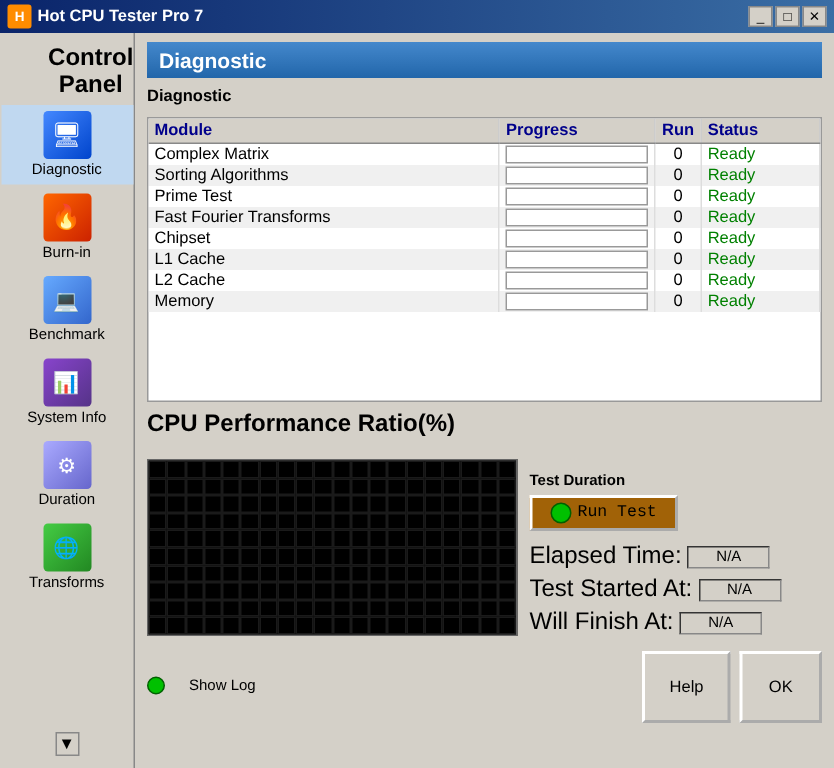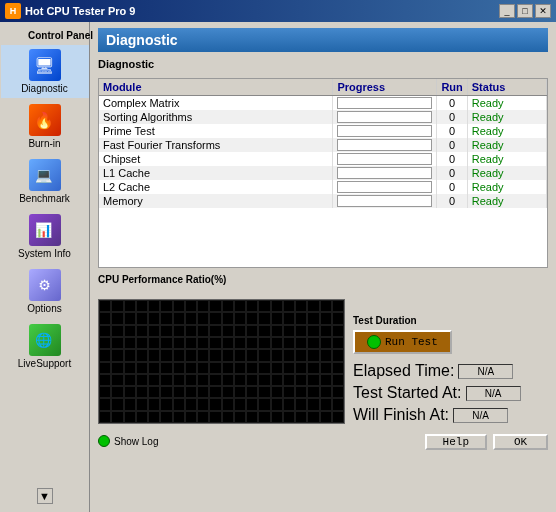--- a/index.html
+++ b/index.html
@@ -26,21 +26,21 @@
     .main-container { display: flex; height: calc(512px - 22px); background: #d4d0c8; }
 
     
     .sidebar { width: 90px; background: #d4d0c8; border-right: 1px solid #888; padding: 4px 0; display: flex; flex-direction: column; align-items: center; gap: 2px; }
     .sidebar-label { font-size: 10px; color: #000; margin-top: 2px; text-align: center; }
     .sidebar-item { display: flex; flex-direction: column; align-items: center; padding: 4px 5px; cursor: pointer; width: 88px; }
     .sidebar-item.active { background: #c0d8f0; }
     .sidebar-icon { width: 32px; height: 32px; display: flex; align-items: center; justify-content: center; }
 
     
-    .control-panel-label { font-size: 10px; font-weight: bold; padding: 4px 5px 2px; text-align: center; width: 100%; color: #000; margin-left: 32px; }
+    .control-panel-label { font-size: 16px; font-weight: bold; padding: 4px 5px 2px; text-align: center; width: 100%; color: #000; margin-left: 32px; }
 
     
     .sidebar-bottom { margin-top: auto; display: flex; align-items: center; padding: 4px; }
     .dropdown-arrow { width: 16px; height: 16px; background: #d4d0c8; border: 1px solid #888; display: flex; align-items: center; justify-content: center; cursor: pointer; }
 
     
     .content-area { flex: 1; padding: 6px 8px; display: flex; flex-direction: column; gap: 6px; }
 
     
     .table-container { flex: 1; overflow-y: auto; border: 1px solid #999; background: #fff; }
@@ -61,63 +61,63 @@
     
     .table-container::-webkit-scrollbar { width: 14px; }
     .table-container::-webkit-scrollbar-track { background: #d4d0c8; }
     .table-container::-webkit-scrollbar-thumb { background: #a8a8a8; border: 1px solid #888; }
 
     
     .bottom-section { display: flex; gap: 8px; height: 150px; }
 
     
     .cpu-chart-section { flex: 1; display: flex; flex-direction: column; }
-    .cpu-chart-title { font-size: 10px; font-weight: bold; color: #000; margin-bottom: 14px; }
+    .cpu-chart-title { font-size: 16px; font-weight: bold; color: #000; margin-bottom: 14px; }
     .cpu-chart { flex: 1; background: #000; border: 1px solid #666; position: relative; overflow: hidden; }
     .chart-grid { width: 100%; height: 100%; display: grid; grid-template-columns: repeat(20, 1fr); grid-template-rows: repeat(10, 1fr); }
     .chart-cell { border: 0.5px solid #1a1a1a; }
 
     
     .test-duration-section { width: 195px; display: flex; flex-direction: column; gap: 4px; justify-content: flex-end; }
     .test-duration-title { font-size: 10px; font-weight: bold; color: #000; }
     .run-test-btn { background: #a16207; border: 2px outset #fff; padding: 3px 12px; cursor: pointer; display: flex; align-items: center; gap: 4px; font-size: 11px; align-self: flex-start; margin-bottom: 4px; font-family: Liberation Mono, monospace; }
     .run-btn-icon { width: 14px; height: 14px; background: #00c000; border-radius: 50%; border: 1px solid #006000; }
     .info-row { display: flex; align-items: center; gap: 4px; }
     .info-label { font-size: 16px; color: #000; min-width: 90px; }
     .info-value { background: #d4d0c8; border: 1px inset #888; padding: 1px 6px; font-size: 10px; color: #000; min-width: 55px; text-align: center; }
 
     
     .show-log-section { display: flex; align-items: center; gap: 4px; padding: 2px 0; }
     .log-indicator { width: 12px; height: 12px; background: #00c000; border-radius: 50%; border: 1px solid #006000; }
-    .show-log-label { font-size: 10px; color: #000; cursor: pointer; }
+    .show-log-label { font-size: 10px; color: #000; cursor: pointer; margin-left: 12px; }
 
     
     .bottom-buttons { display: flex; justify-content: flex-end; gap: 6px; padding-top: 2px; }
-    .btn { background: #d4d0c8; border: 2px outset #fff; padding: 0 16px; font-size: 11px; cursor: pointer; min-width: 55px; text-align: center; font-family: Liberation Mono, monospace; }
+    .btn { background: #d4d0c8; border: 2px outset #fff; padding: 16px 16px; font-size: 11px; cursor: pointer; min-width: 55px; text-align: center; }
 
     
 
     
     .icon-diagnostic { background: linear-gradient(135deg, #4488ff, #0044cc); width: 32px; height: 32px; border-radius: 3px; display: flex; align-items: center; justify-content: center; color: white; font-size: 16px; }
     .icon-burnin { background: linear-gradient(135deg, #ff6600, #cc2200); width: 32px; height: 32px; border-radius: 3px; display: flex; align-items: center; justify-content: center; color: white; font-size: 16px; }
     .icon-benchmark { background: linear-gradient(135deg, #66aaff, #3366cc); width: 32px; height: 32px; border-radius: 3px; display: flex; align-items: center; justify-content: center; color: white; font-size: 14px; }
     .icon-sysinfo { background: linear-gradient(135deg, #8844cc, #553388); width: 32px; height: 32px; border-radius: 3px; display: flex; align-items: center; justify-content: center; color: white; font-size: 14px; }
     .icon-options { background: linear-gradient(135deg, #aaaaff, #6666cc); width: 32px; height: 32px; border-radius: 3px; display: flex; align-items: center; justify-content: center; color: white; font-size: 14px; }
     .icon-livesupport { background: linear-gradient(135deg, #44cc44, #228822); width: 32px; height: 32px; border-radius: 3px; display: flex; align-items: center; justify-content: center; color: white; font-size: 14px; }
 
     .header-section { background: linear-gradient(to bottom, #4488cc, #2266aa); padding: 4px 8px; margin-bottom: 4px; }
     .header-title { color: white; font-size: 14px; font-weight: bold; }
   </style>
 </head>
 <body>
 
 <div class="title-bar">
   <div class="title-bar-left">
     <div class="title-bar-icon">H</div>
-    <span class="title-bar-text">Hot CPU Tester Pro 9</span>
+    <span class="title-bar-text">Hot CPU Tester Pro 7</span>
   </div>
   <div class="title-bar-buttons">
     <div class="title-btn">_</div>
     <div class="title-btn">□</div>
     <div class="title-btn close-btn">✕</div>
   </div>
 </div>
 
 <div class="main-container">
 
@@ -135,25 +135,25 @@
     <div class="sidebar-item">
       <div class="sidebar-icon icon-benchmark">💻</div>
       <span class="sidebar-label">Benchmark</span>
     </div>
     <div class="sidebar-item">
       <div class="sidebar-icon icon-sysinfo">📊</div>
       <span class="sidebar-label">System Info</span>
     </div>
     <div class="sidebar-item">
       <div class="sidebar-icon icon-options">⚙</div>
-      <span class="sidebar-label">Options</span>
+      <span class="sidebar-label">Duration</span>
     </div>
     <div class="sidebar-item">
       <div class="sidebar-icon icon-livesupport">🌐</div>
-      <span class="sidebar-label">LiveSupport</span>
+      <span class="sidebar-label">Transforms</span>
     </div>
 
     <div class="sidebar-bottom">
       <div class="dropdown-arrow">▼</div>
     </div>
   </div>
 
   <div class="content-area">
 
     <div class="header-section">

